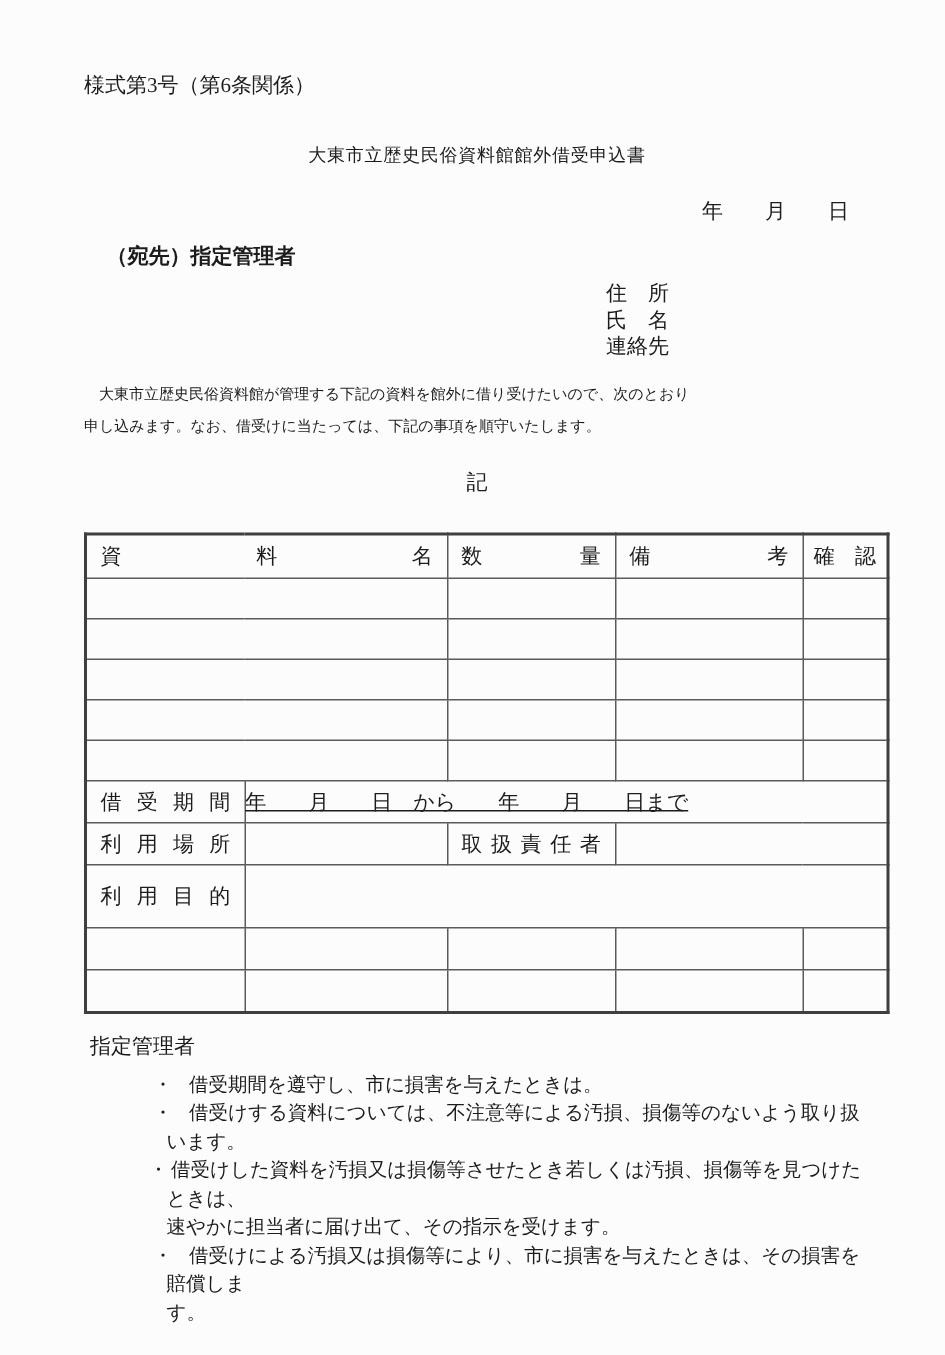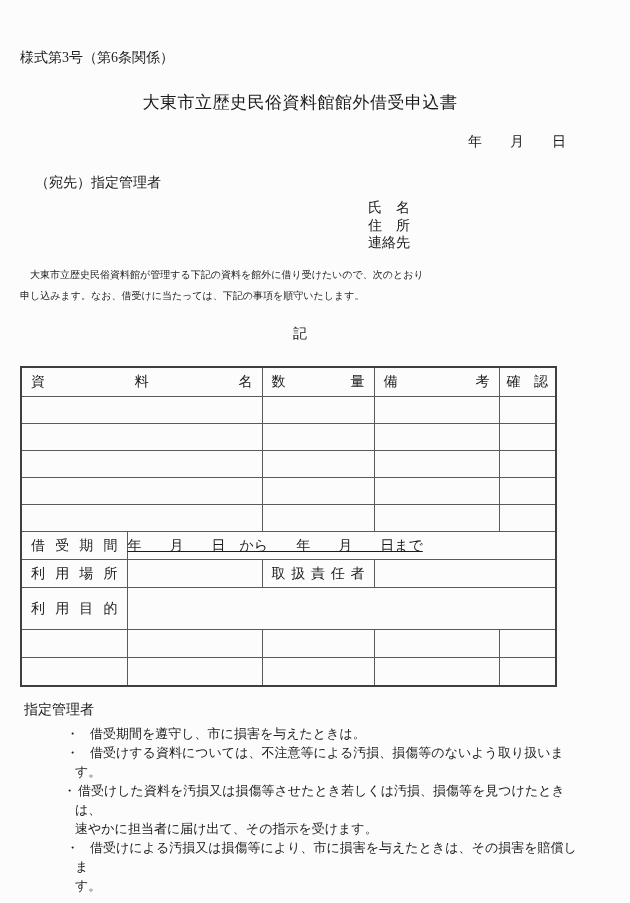--- a/index.html
+++ b/index.html
@@ -11,26 +11,26 @@
   *{margin:0;padding:0;box-sizing:border-box;}
   html,body{background:var(--bg);}
   body{
     width:630px;height:903px;
     font-family:"Liberation Serif","DejaVu Serif",serif;
     color:var(--ink);
     overflow:hidden;
   }
   .page{
     width:630px;height:674px;
-    padding:49px 50px 0 20px;
+    padding:49px 50px 0 56px;
   }
   .form-number{font-size:14px;line-height:17px;}
-  .doc-title{font-size:17px;line-height:18px;text-align:center;margin-top:28px;letter-spacing:0.5px;}
+  .doc-title{font-size:12px;line-height:18px;text-align:center;margin-top:28px;letter-spacing:0.5px;}
   .date-line{font-size:14px;line-height:17px;text-align:right;padding-right:14px;margin-top:21px;}
-  .addressee{font-size:14px;line-height:17px;margin-top:24px;padding-left:15px;}
+  .addressee{font-size:14px;line-height:17px;margin-top:13px;padding-left:15px;font-weight:bold;}
   .applicant{margin-top:8px;margin-left:348px;font-size:14px;line-height:17.5px;}
   .paragraph{
     font-size:10px;line-height:21.5px;margin-top:12px;
     white-space:pre-line;text-align:left;
   }
   .record-marker{font-size:14px;line-height:17px;text-align:center;margin-top:18px;}
   table.form-table{
     border-collapse:collapse;table-layout:fixed;
     width:535px;margin-top:24px;
     border:2px solid var(--line-outer);
@@ -70,22 +70,22 @@
 
   <div class="form-number">様式第3号（第6条関係）</div>
 
   <div class="doc-title">大東市立歴史民俗資料館館外借受申込書</div>
 
   <div class="date-line">年　　月　　日</div>
 
   <div class="addressee">（宛先）指定管理者</div>
 
   <div class="applicant">
+    <div>住　所</div>
     <div>氏　名</div>
-    <div>住　所</div>
     <div>連絡先</div>
   </div>
 
   <div class="paragraph">　大東市立歴史民俗資料館が管理する下記の資料を館外に借り受けたいので、次のとおり
 申し込みます。なお、借受けに当たっては、下記の事項を順守いたします。</div>
 
   <div class="record-marker">記</div>
 
   <table class="form-table">
     <colgroup>

